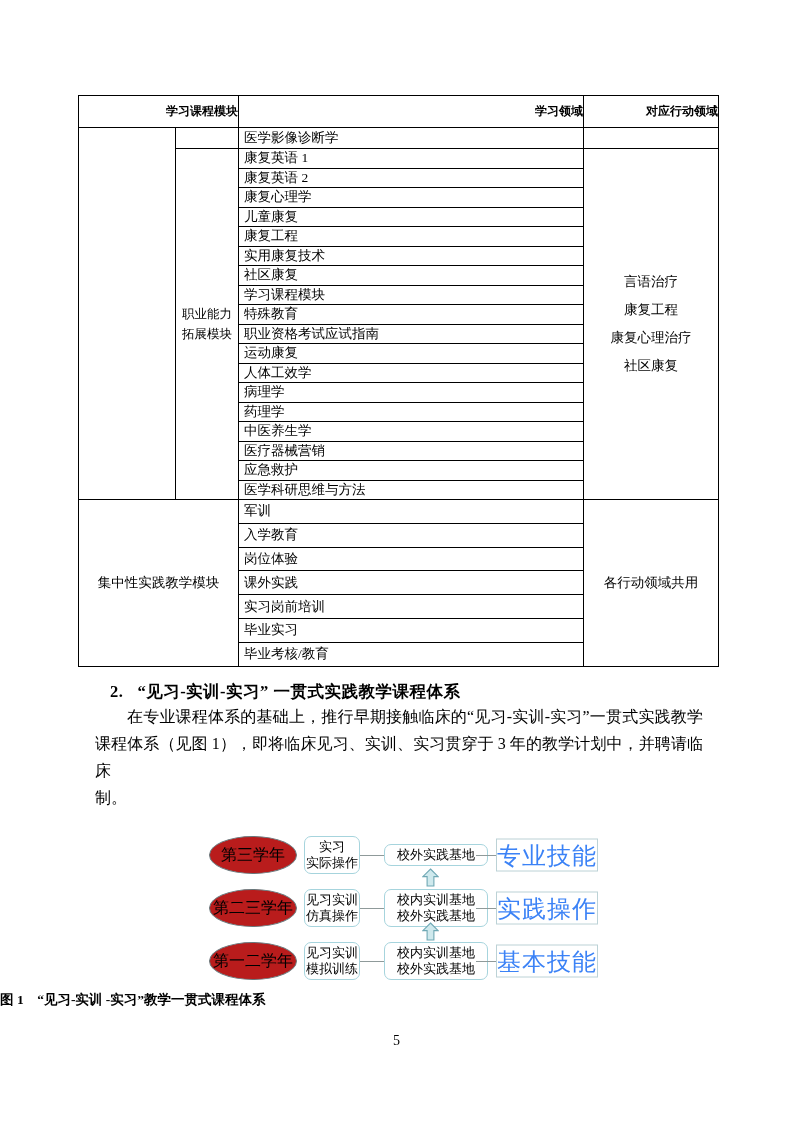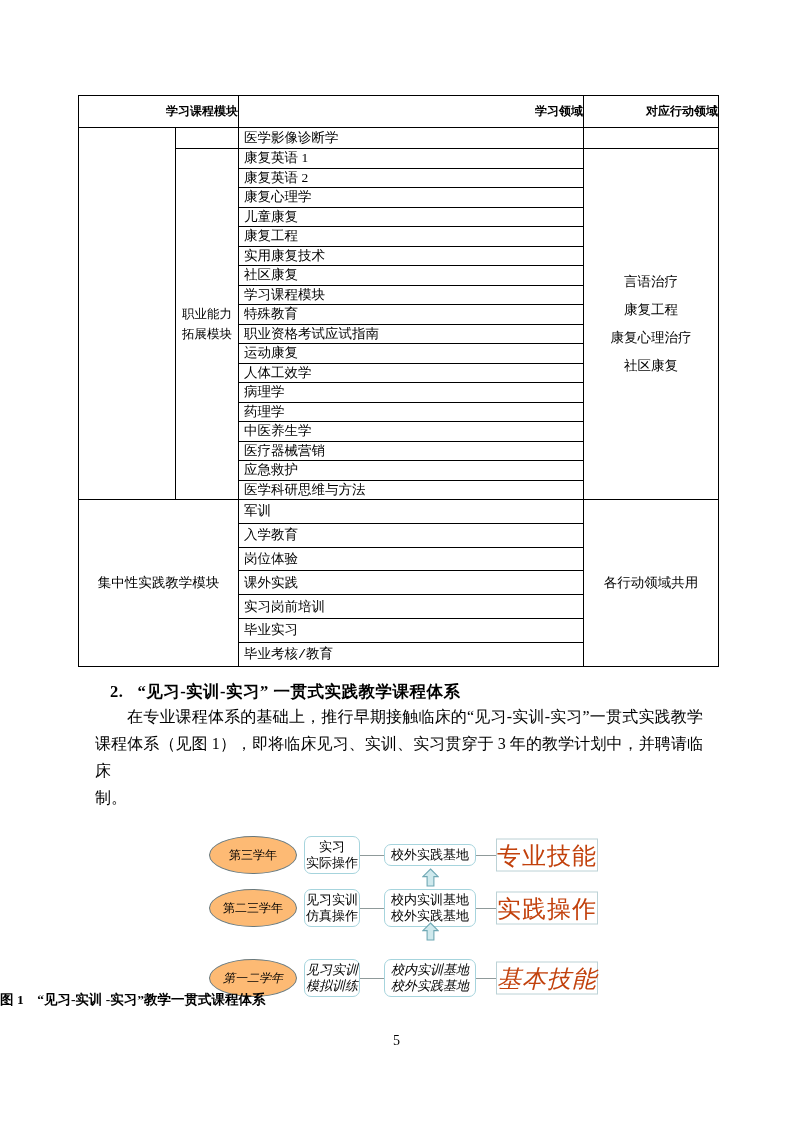--- a/index.html
+++ b/index.html
@@ -17,21 +17,21 @@
   .course-table td{
     border:1px solid #000;
     padding:0 0 0 5px;
     vertical-align:middle;
     overflow:hidden;
     box-sizing:border-box;
   }
   tr.hdr td{height:32px;font-weight:bold;font-size:12px;text-align:right;padding:0;}
   tr.r-top td{height:21px;}
   tr.r-mid td{height:19.5px;}
-  tr.r-bot td{height:23.8px;font-family:Liberation Mono, monospace;}
+  tr.r-bot td{height:23.8px;}
   td.modcell{font-size:12.5px;text-align:center;padding:0 1px;line-height:20px;}
   td.modcell2{font-size:13.5px;text-align:center;padding:0;}
   td.actioncell{text-align:center;padding:0;}
   .action-line{line-height:28px;}
   
   .sec-heading{
     position:absolute;left:110px;top:681px;width:620px;
     font-weight:bold;font-size:16.5px;letter-spacing:0.5px;
   }
   .sec-heading .hnum{margin-right:14px;}
@@ -40,41 +40,41 @@
     font-size:16px;line-height:27px;
   }
   .para .pline{text-align:justify;text-align-last:justify;}
   .para .pline.first{text-indent:2em;}
   .para .pline.last{text-align-last:left;}
   
   .figure{position:absolute;left:200px;top:833px;width:398px;height:150px;}
   .fig-row{position:absolute;left:0;width:398px;height:42px;}
   .fig-row.row0{top:1px;}
   .fig-row.row1{top:54px;}
-  .fig-row.row2{top:124px;font-style:italic;}
+  .fig-row.row2{top:107px;}
   .fig-ellipse{
     position:absolute;left:9px;top:50%;transform:translateY(-50%);
     width:88px;height:38px;border-radius:50%;
-    background:#fdba74;border:1px solid #68787c;
+    background:#b91c1c;border:1px solid #68787c;
     display:flex;align-items:center;justify-content:center;
-    font-size:12px;box-sizing:border-box;
+    font-size:16px;box-sizing:border-box;
   }
   .fig-box{
     position:absolute;top:50%;transform:translateY(-50%);
     background:#fff;border:1.5px solid #a6d4dd;border-radius:7px;
     font-size:13px;line-height:16px;text-align:center;
     padding:2px 1px;box-sizing:border-box;
   }
   .fig-box.practice{left:104px;width:56px;}
-  .fig-box.base{left:184px;width:92px;}
+  .fig-box.base{left:184px;width:104px;}
   .fig-skill{
     position:absolute;left:296px;top:50%;transform:translateY(-50%);
     width:100px;height:31px;background:#fff;border:1px solid #bcd2d6;
     display:flex;align-items:center;justify-content:center;
-    font-size:24px;color:#c2410c;letter-spacing:1px;
+    font-size:24px;color:#3b82f6;letter-spacing:1px;
   }
   .fig-line{position:absolute;top:50%;height:0;border-top:1px solid #8f9a9a;}
   .fig-line.l1{left:160px;width:24px;}
   .fig-line.l2{left:276px;width:20px;}
   .fig-arrow{position:absolute;left:222px;width:17px;height:19px;}
   .fig-arrow.a1{top:35px;}
   .fig-arrow.a2{top:89px;}
   
   .fig-caption{
     position:absolute;left:0;top:991px;width:793px;

